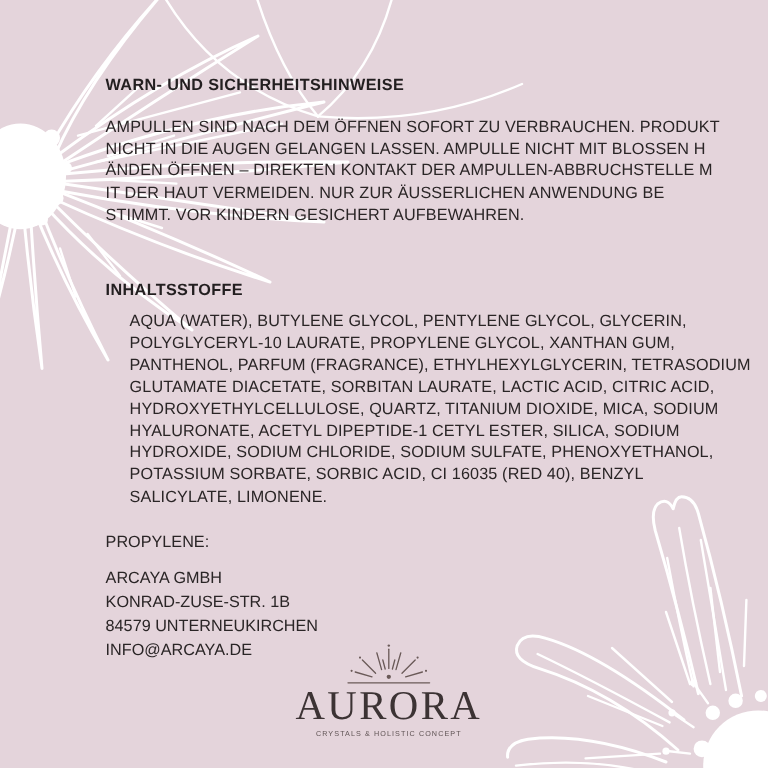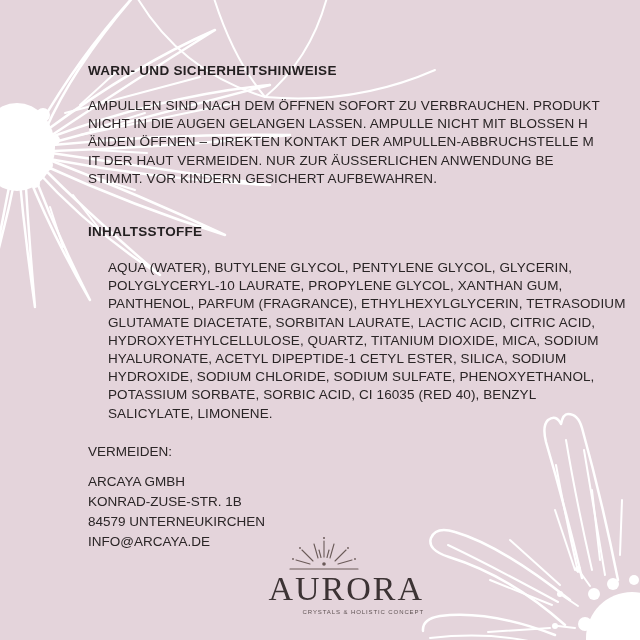--- a/index.html
+++ b/index.html
@@ -54,31 +54,31 @@
   .address {
     font-size: 13.5px;
     font-weight: 400;
     line-height: 20px;
     white-space: pre-line;
     color: #2a2526;
   }
 
   #warnings-heading    { top: 62px; }
   #warnings-body       { top: 97px; }
-  #ingredients-heading { top: 223px; }
+  #ingredients-heading { top: 233px; }
   #ingredients-body    { top: 259px; margin-left: 20px; }
   #manufacturer-heading{ top: 443px; }
   #manufacturer-address{ top: 472px; }
 
   .logo {
     position: absolute;
     left: 224px;
     top: 533px;
     width: 200px;
-    text-align: right;
+    text-align: center;
   }
   .logo .sunburst { display: block; margin: 0 auto; }
   .logo-name {
     font-family: "Liberation Serif", serif;
     font-size: 34px;
     font-weight: 400;
     letter-spacing: 2px;
     line-height: 36px;
     white-space: nowrap;
     color: #3c3334;
@@ -184,21 +184,21 @@
   <div class="section body-text" id="ingredients-body">AQUA (WATER), BUTYLENE GLYCOL, PENTYLENE GLYCOL, GLYCERIN,
 POLYGLYCERYL-10 LAURATE, PROPYLENE GLYCOL, XANTHAN GUM,
 PANTHENOL, PARFUM (FRAGRANCE), ETHYLHEXYLGLYCERIN, TETRASODIUM
 GLUTAMATE DIACETATE, SORBITAN LAURATE, LACTIC ACID, CITRIC ACID,
 HYDROXYETHYLCELLULOSE, QUARTZ, TITANIUM DIOXIDE, MICA, SODIUM
 HYALURONATE, ACETYL DIPEPTIDE-1 CETYL ESTER, SILICA, SODIUM
 HYDROXIDE, SODIUM CHLORIDE, SODIUM SULFATE, PHENOXYETHANOL,
 POTASSIUM SORBATE, SORBIC ACID, CI 16035 (RED 40), BENZYL
 SALICYLATE, LIMONENE.</div>
 
-  <div class="section plain-heading" id="manufacturer-heading">VERMEIDEN:</div>
+  <div class="section plain-heading" id="manufacturer-heading">PROPYLENE:</div>
 
   <div class="section address" id="manufacturer-address">ARCAYA GMBH
 KONRAD-ZUSE-STR. 1B
 84579 UNTERNEUKIRCHEN
 INFO@ARCAYA.DE</div>
 
   <div class="logo">
     <svg class="sunburst" width="72" height="40" viewBox="0 0 72 40" aria-hidden="true">
       <line class="burst-line" x1="2" y1="36" x2="70" y2="36"></line>
       <circle class="burst-dot" cx="36" cy="31" r="1.8"></circle>

